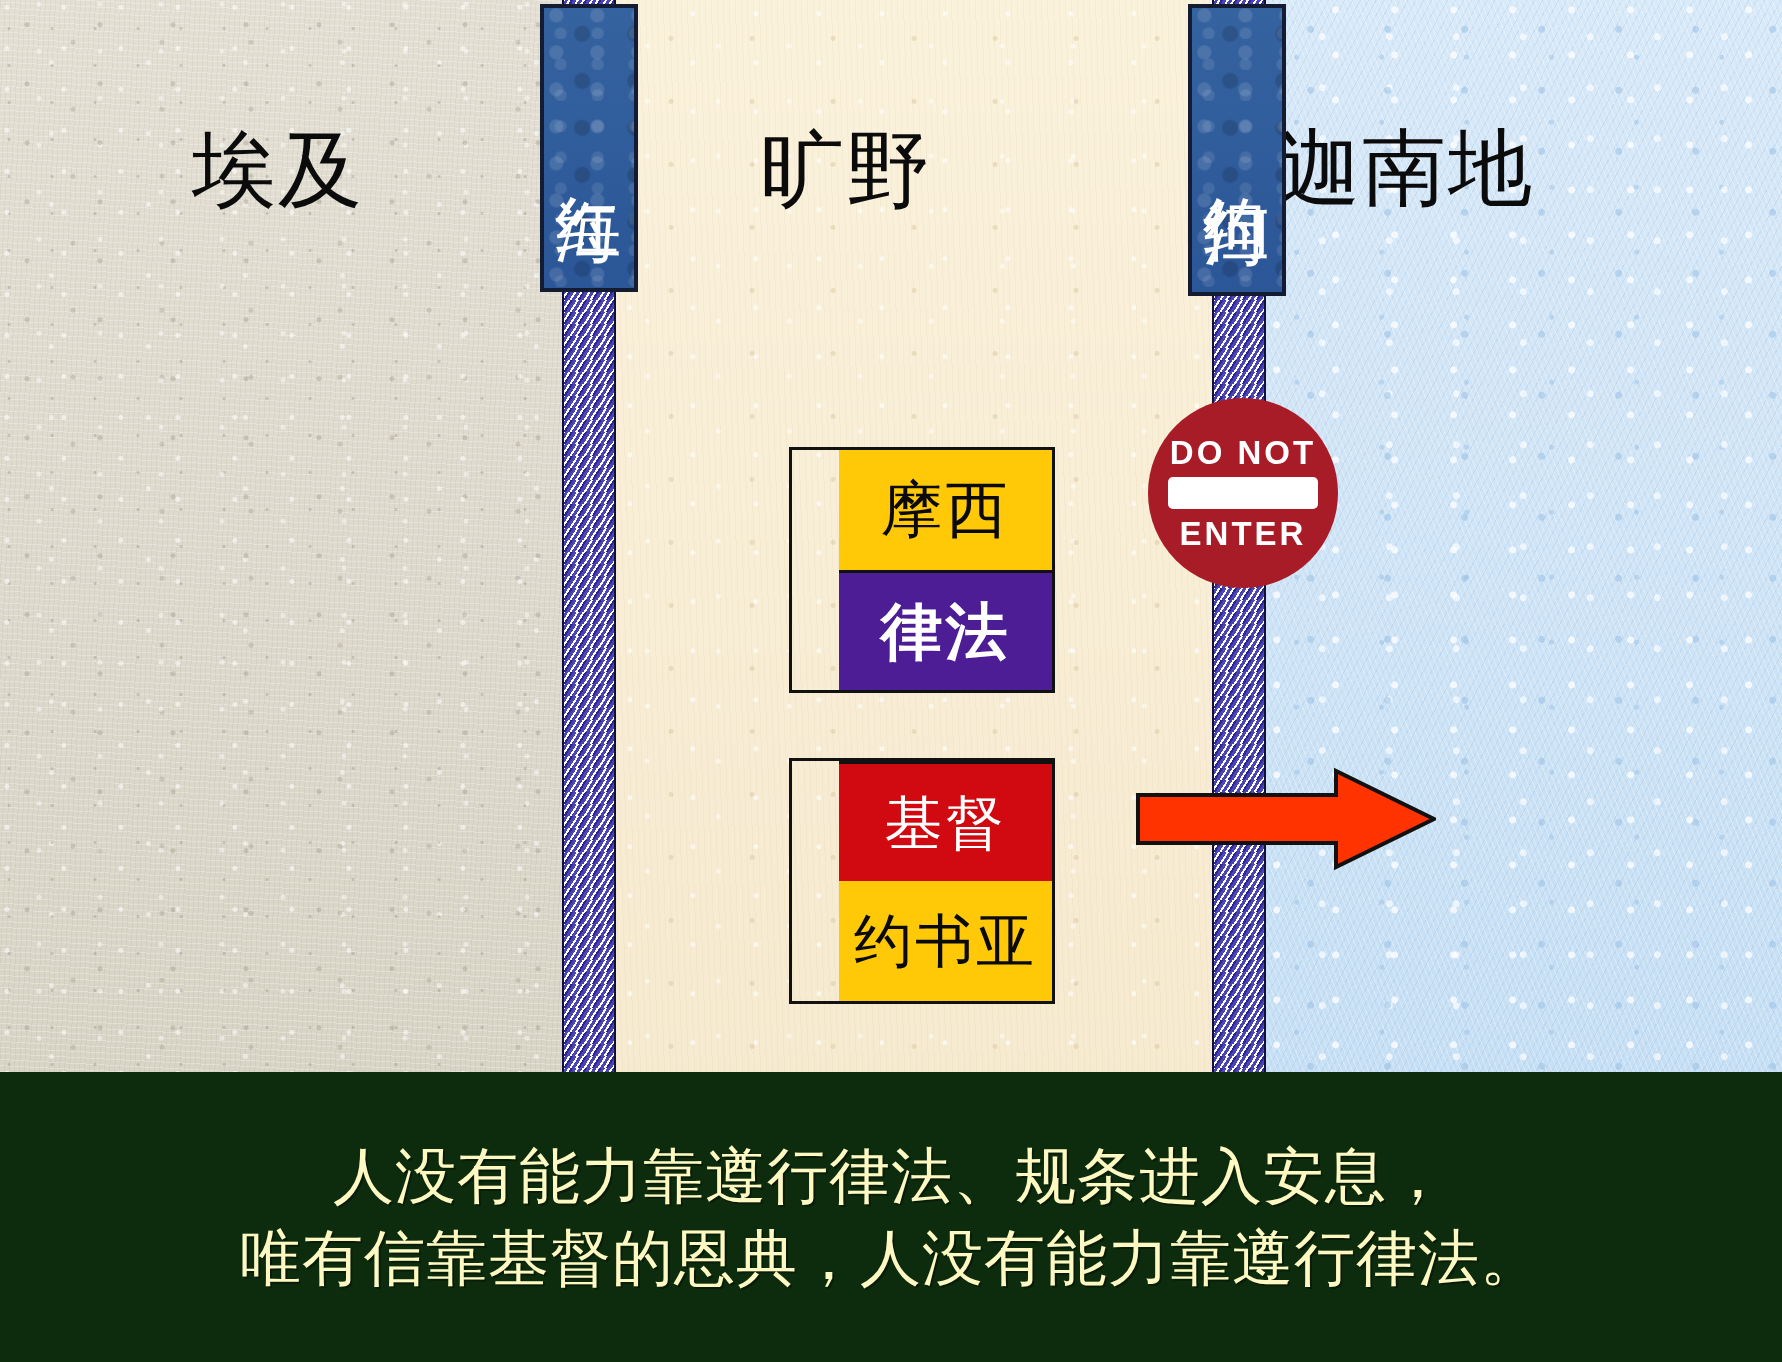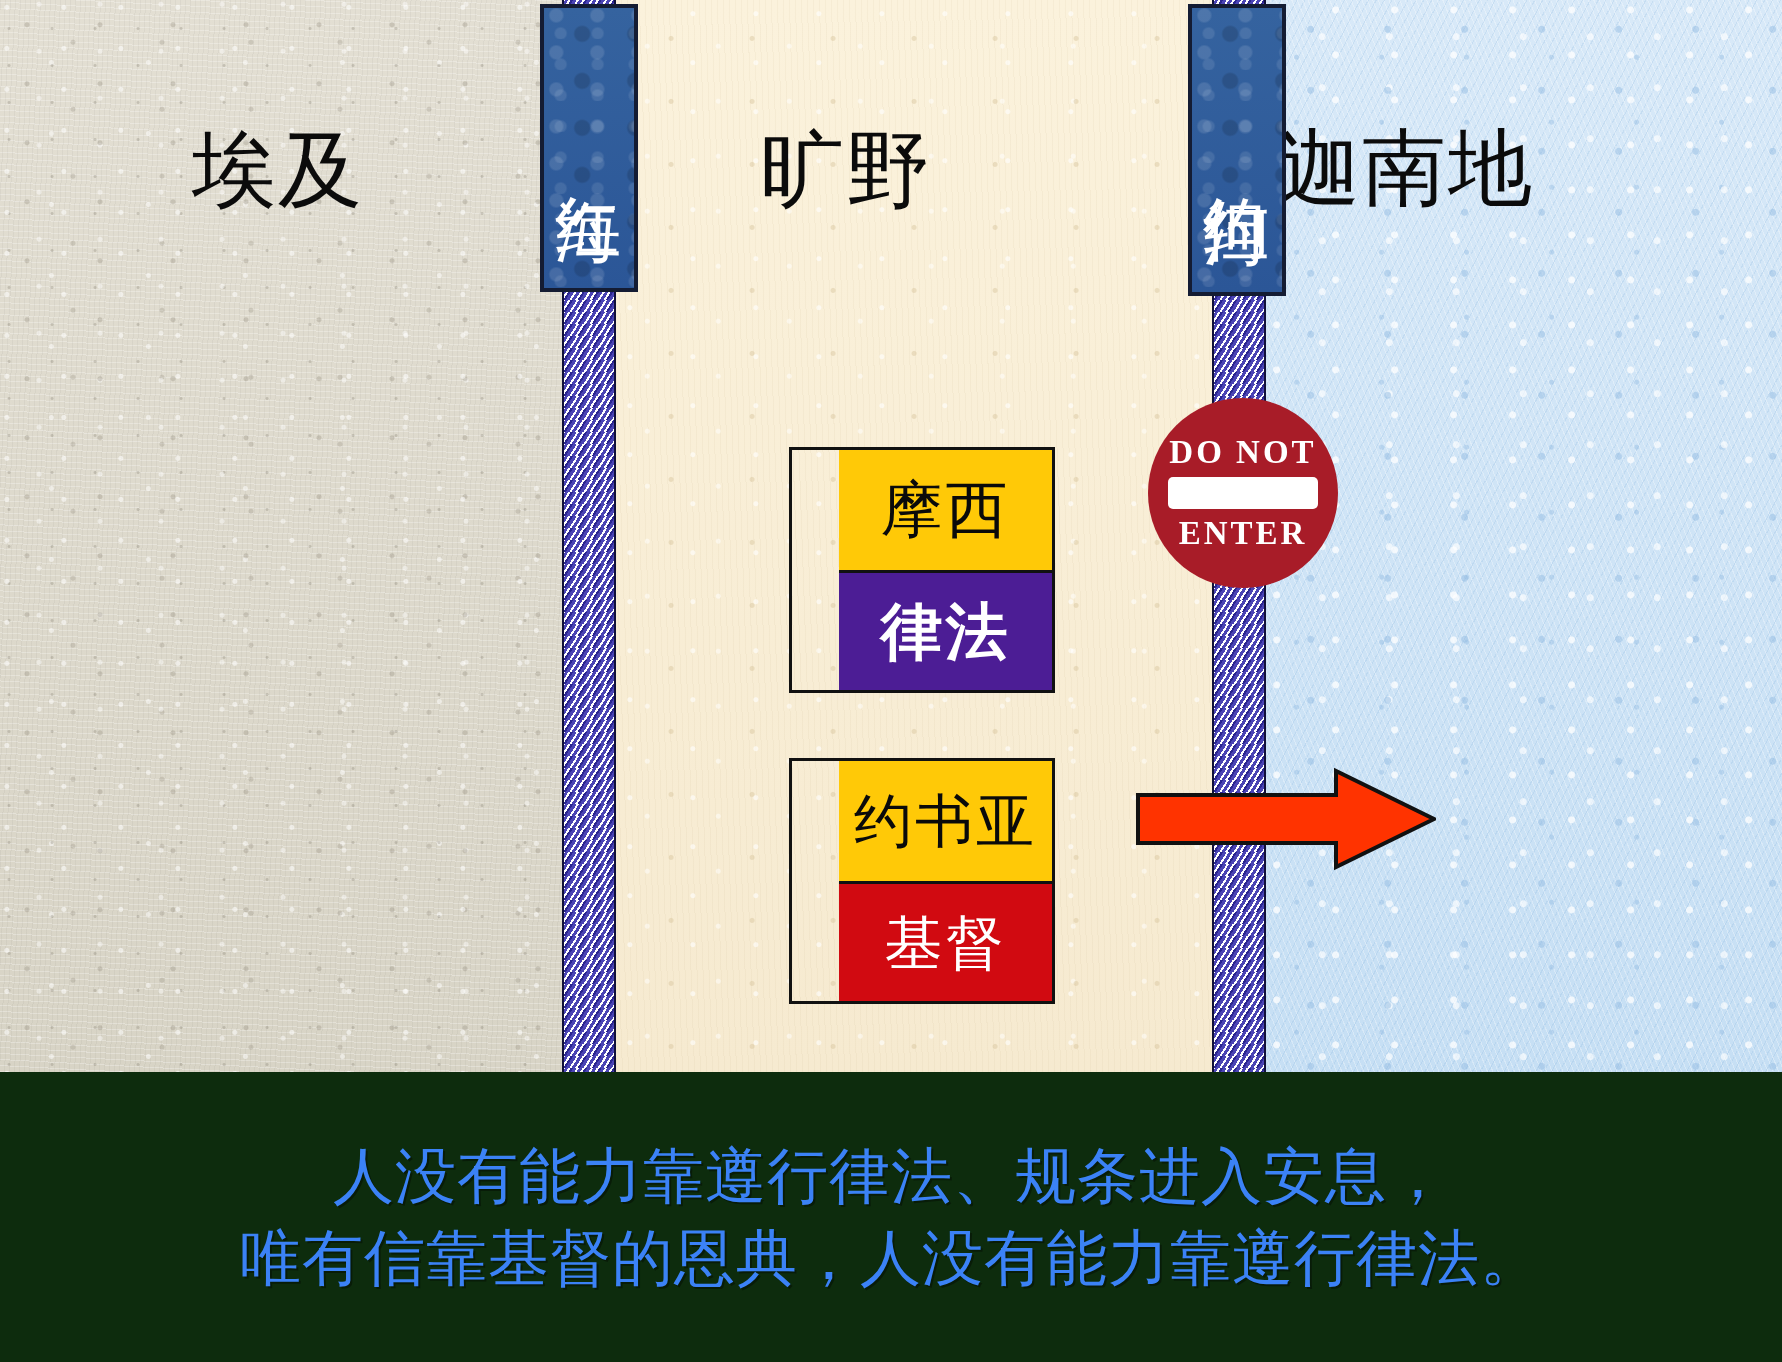--- a/index.html
+++ b/index.html
@@ -185,21 +185,21 @@
     align-items: center;
     justify-content: center;
     box-sizing: border-box;
   }
   .dne-text {
     color: #ffffff;
     font-size: 33px;
     font-weight: bold;
     letter-spacing: 3px;
     line-height: 1;
-    font-family: Liberation Serif, serif;
+    font-family: Liberation Sans, sans-serif;
   }
   #dne-top { margin-bottom: 8px; }
   #dne-bar {
     width: 150px;
     height: 32px;
     background: #ffffff;
     border-radius: 5px;
     margin-bottom: 8px;
   }
 
@@ -219,21 +219,21 @@
     top: 1072px;
     width: 1782px;
     height: 290px;
     background: #0d2c0d;
     display: flex;
     flex-direction: column;
     align-items: center;
     justify-content: center;
   }
   .caption-line {
-    color: #3b82f6;
+    color: #fef9c3;
     font-size: 61px;
     line-height: 1.35;
     letter-spacing: 1px;
     white-space: nowrap;
     font-weight: 400;
     text-shadow: 2px 2px 0 rgba(0,0,0,.35);
   }
 </style>
 </head>
 <body>
@@ -253,22 +253,22 @@
 
   <div class="water-label" id="label-red-sea">红海</div>
   <div class="water-label" id="label-jordan">约但河</div>
 
   <div class="concept-stack" id="stack-law">
     <div class="concept-cell cell-gold">摩西</div>
     <div class="concept-cell cell-blue">律法</div>
   </div>
 
   <div class="concept-stack" id="stack-grace">
+    <div class="concept-cell cell-red">基督</div>
     <div class="concept-cell cell-gold">约书亚</div>
-    <div class="concept-cell cell-red">基督</div>
   </div>
 
   <div id="do-not-enter-sign">
     <div class="dne-text" id="dne-top">DO NOT</div>
     <div id="dne-bar"></div>
     <div class="dne-text" id="dne-bottom">ENTER</div>
   </div>
 
   <svg id="entry-arrow" viewBox="0 0 300 104">
     <polygon points="2,28 200,28 200,4 298,52 200,100 200,76 2,76" fill="#ff3300" stroke="#111111" stroke-width="4" stroke-linejoin="miter"></polygon>

